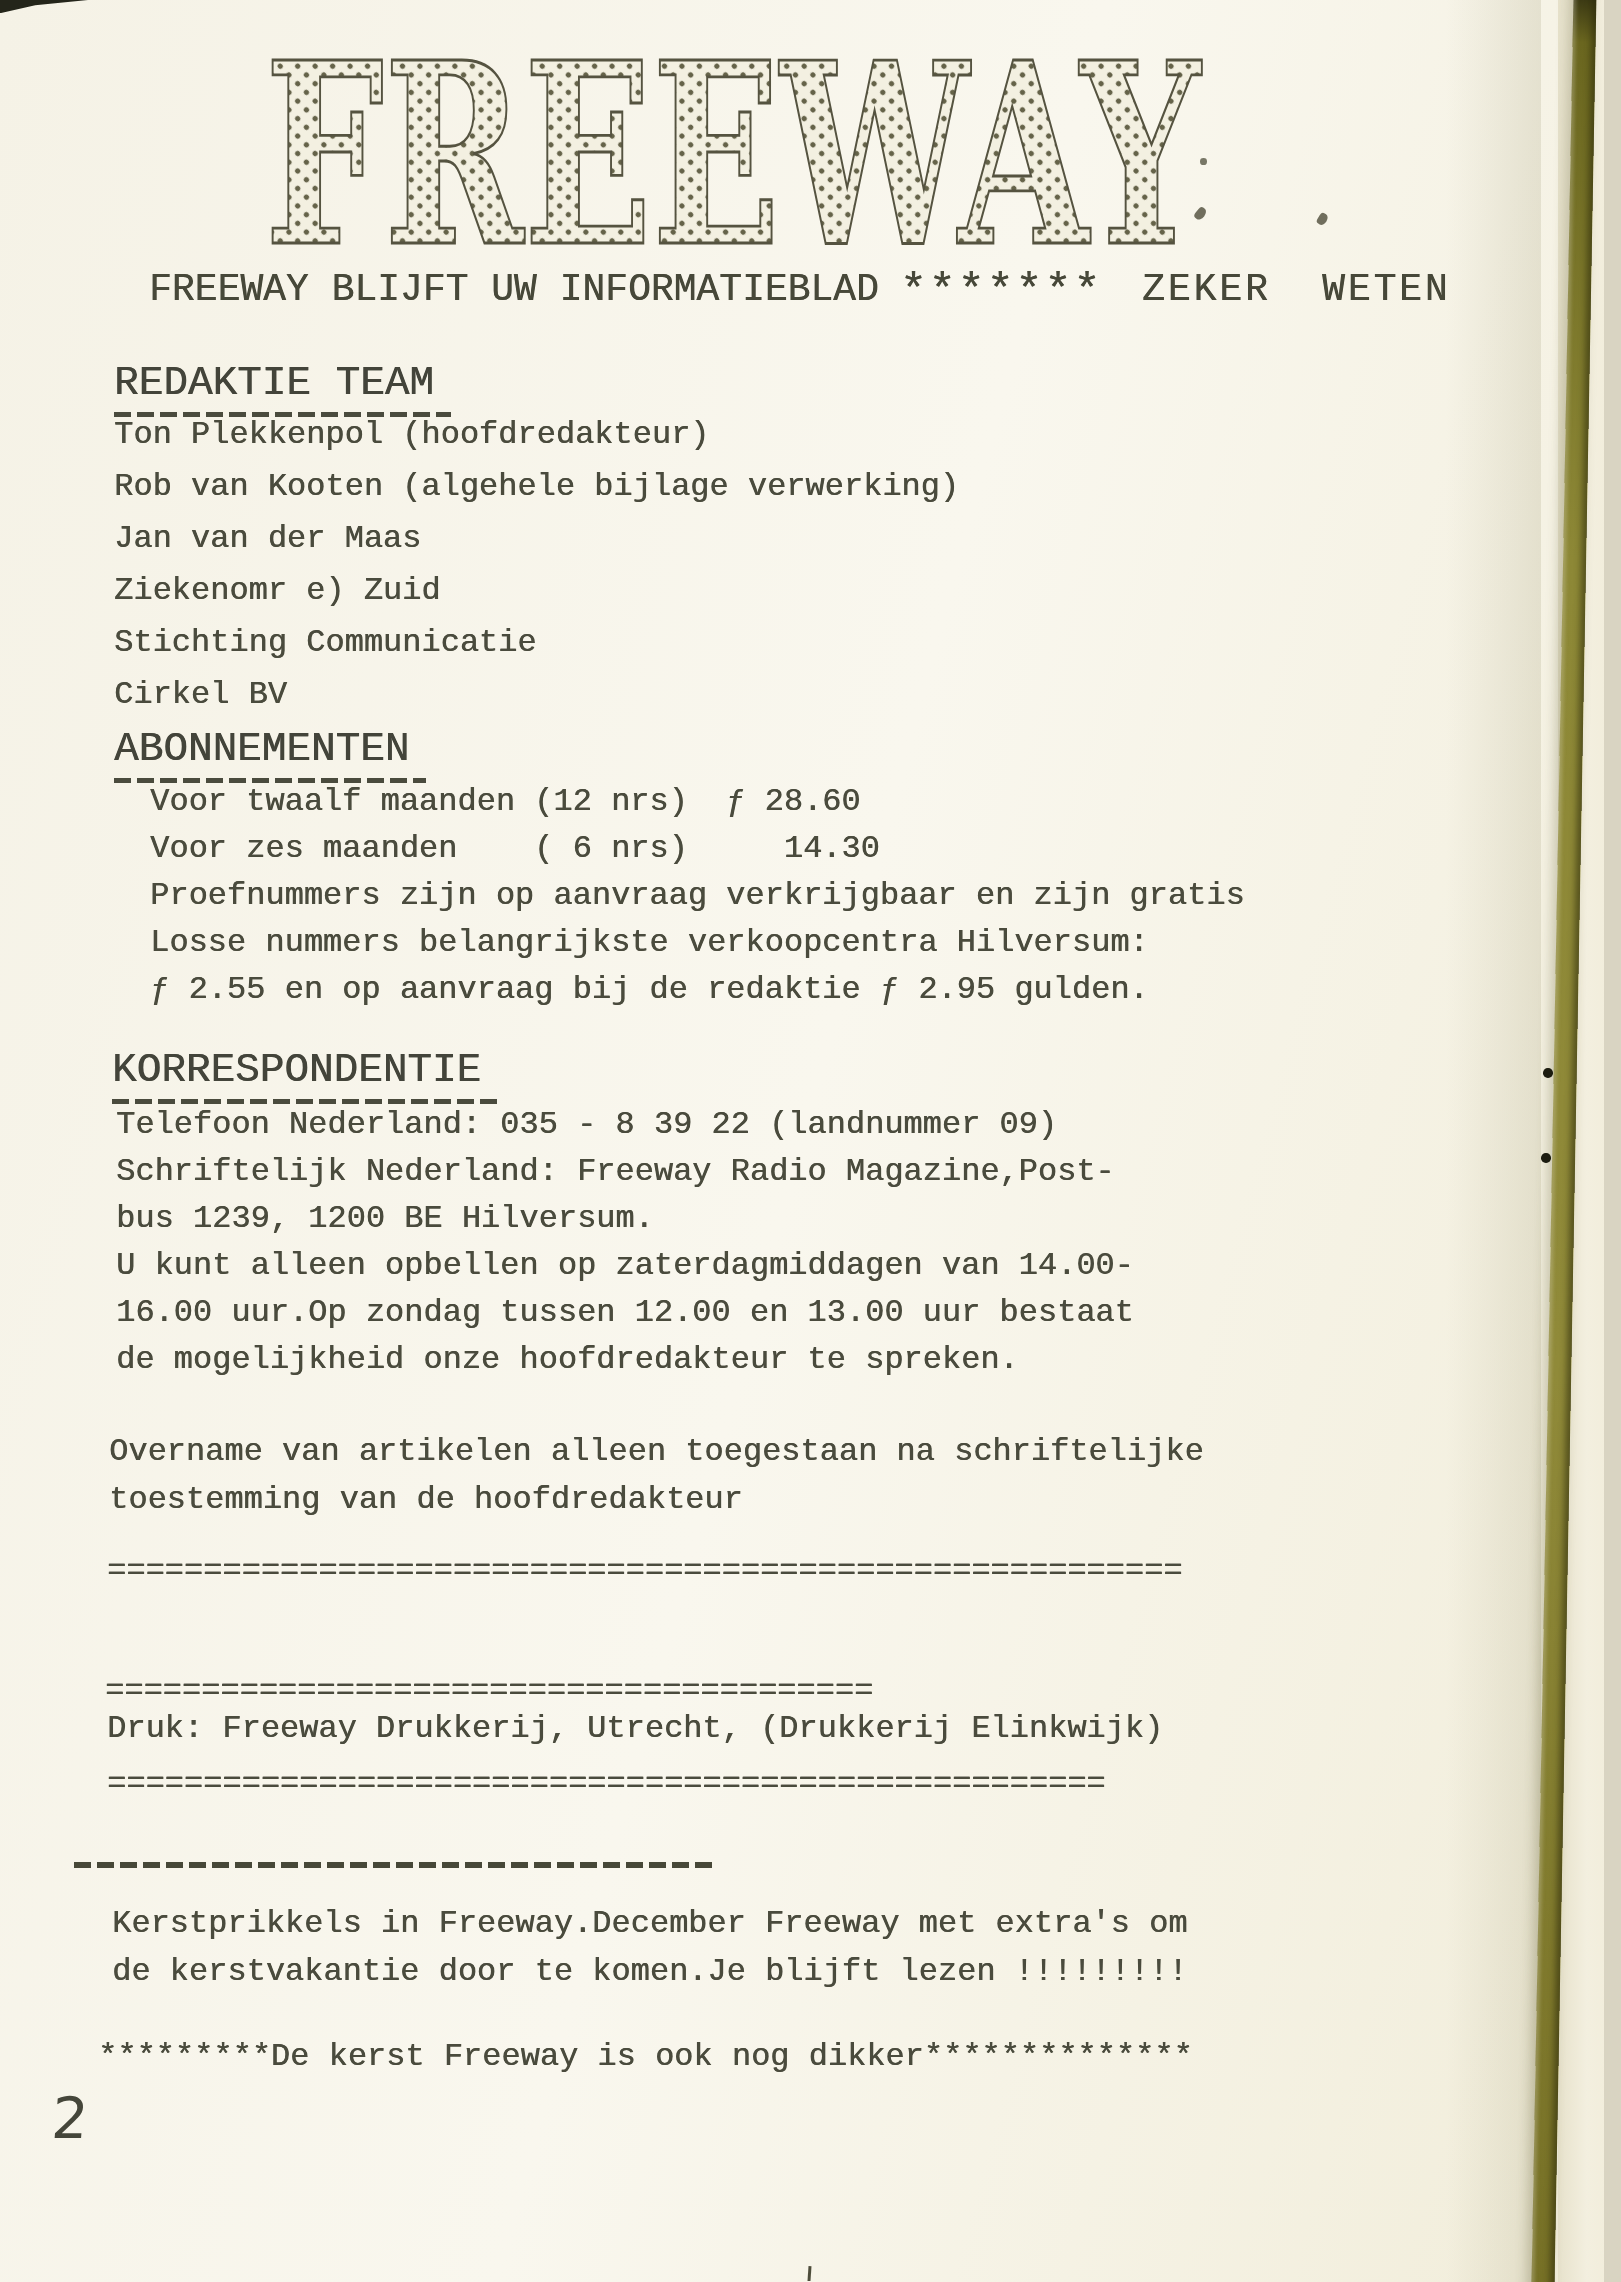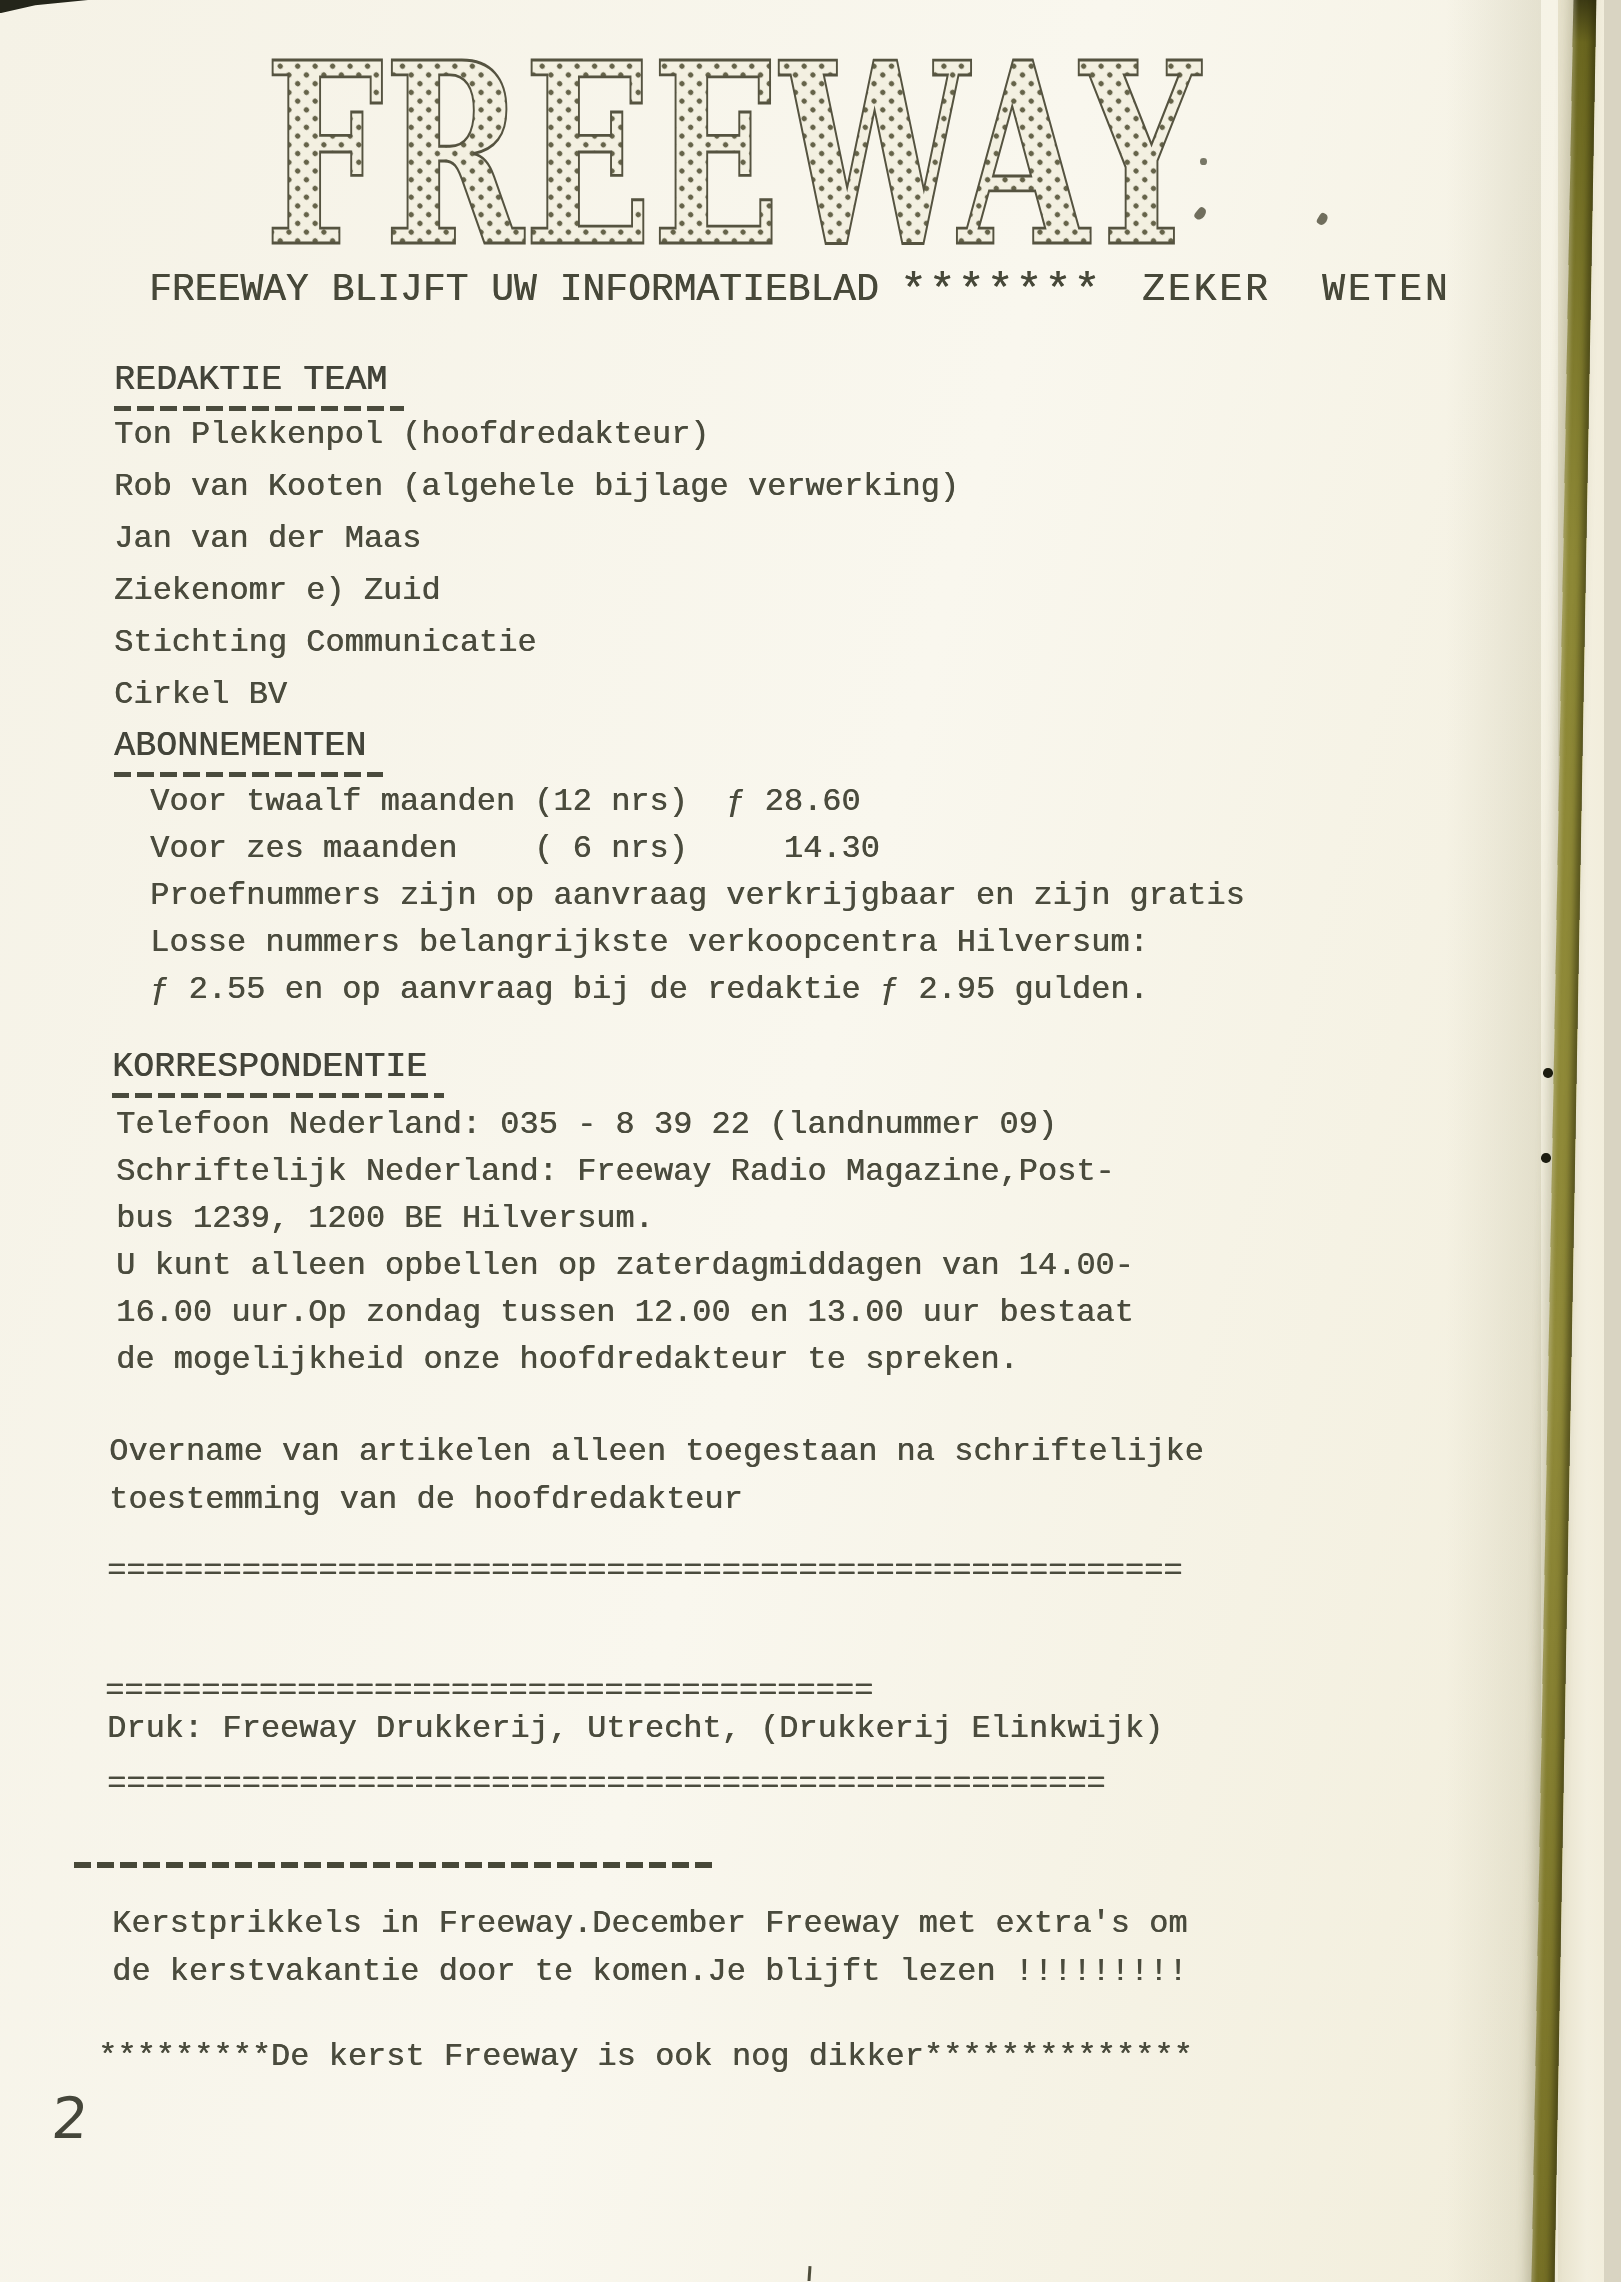--- a/index.html
+++ b/index.html
@@ -4,21 +4,21 @@
 <style>
   html,body{margin:0;padding:0;background:#d9d4c2;}
   .page{
     position:relative;width:1604px;height:2283px;overflow:hidden;
     background:linear-gradient(105deg,#f5f2e6 0%,#f9f7ee 50%,#f2eedc 96%);
     font-family:"Liberation Mono","DejaVu Sans Mono",monospace;
     color:#4a4b3d;
   }
   .abs{position:absolute;}
   .mono{white-space:pre;font-size:32px;line-height:47px;text-shadow:0.5px 0.3px 0 currentColor;}
-  .heading{font-size:35px;white-space:pre;color:#43443a;text-shadow:0.6px 0.4px 0 currentColor;}
+  .heading{font-size:41px;white-space:pre;color:#43443a;text-shadow:0.6px 0.4px 0 currentColor;}
   .u{
     display:inline-block;padding-bottom:11.4px;padding-right:17px;
     background-image:repeating-linear-gradient(90deg,#4a4b3d 0 17px,rgba(0,0,0,0) 17px 23px);
     background-size:100% 5.7px;background-position:0 100%;background-repeat:no-repeat;
   }
   .dashline{
     background-image:repeating-linear-gradient(90deg,#474838 0 17px,rgba(0,0,0,0) 17px 23px);
   }
   .tagline{white-space:pre;font-size:38px;color:#474839;text-shadow:0.5px 0.3px 0 currentColor;}
   .tagline .stars{font-size:45px;letter-spacing:1.9px;position:relative;top:2.9px;margin-left:21px;}

